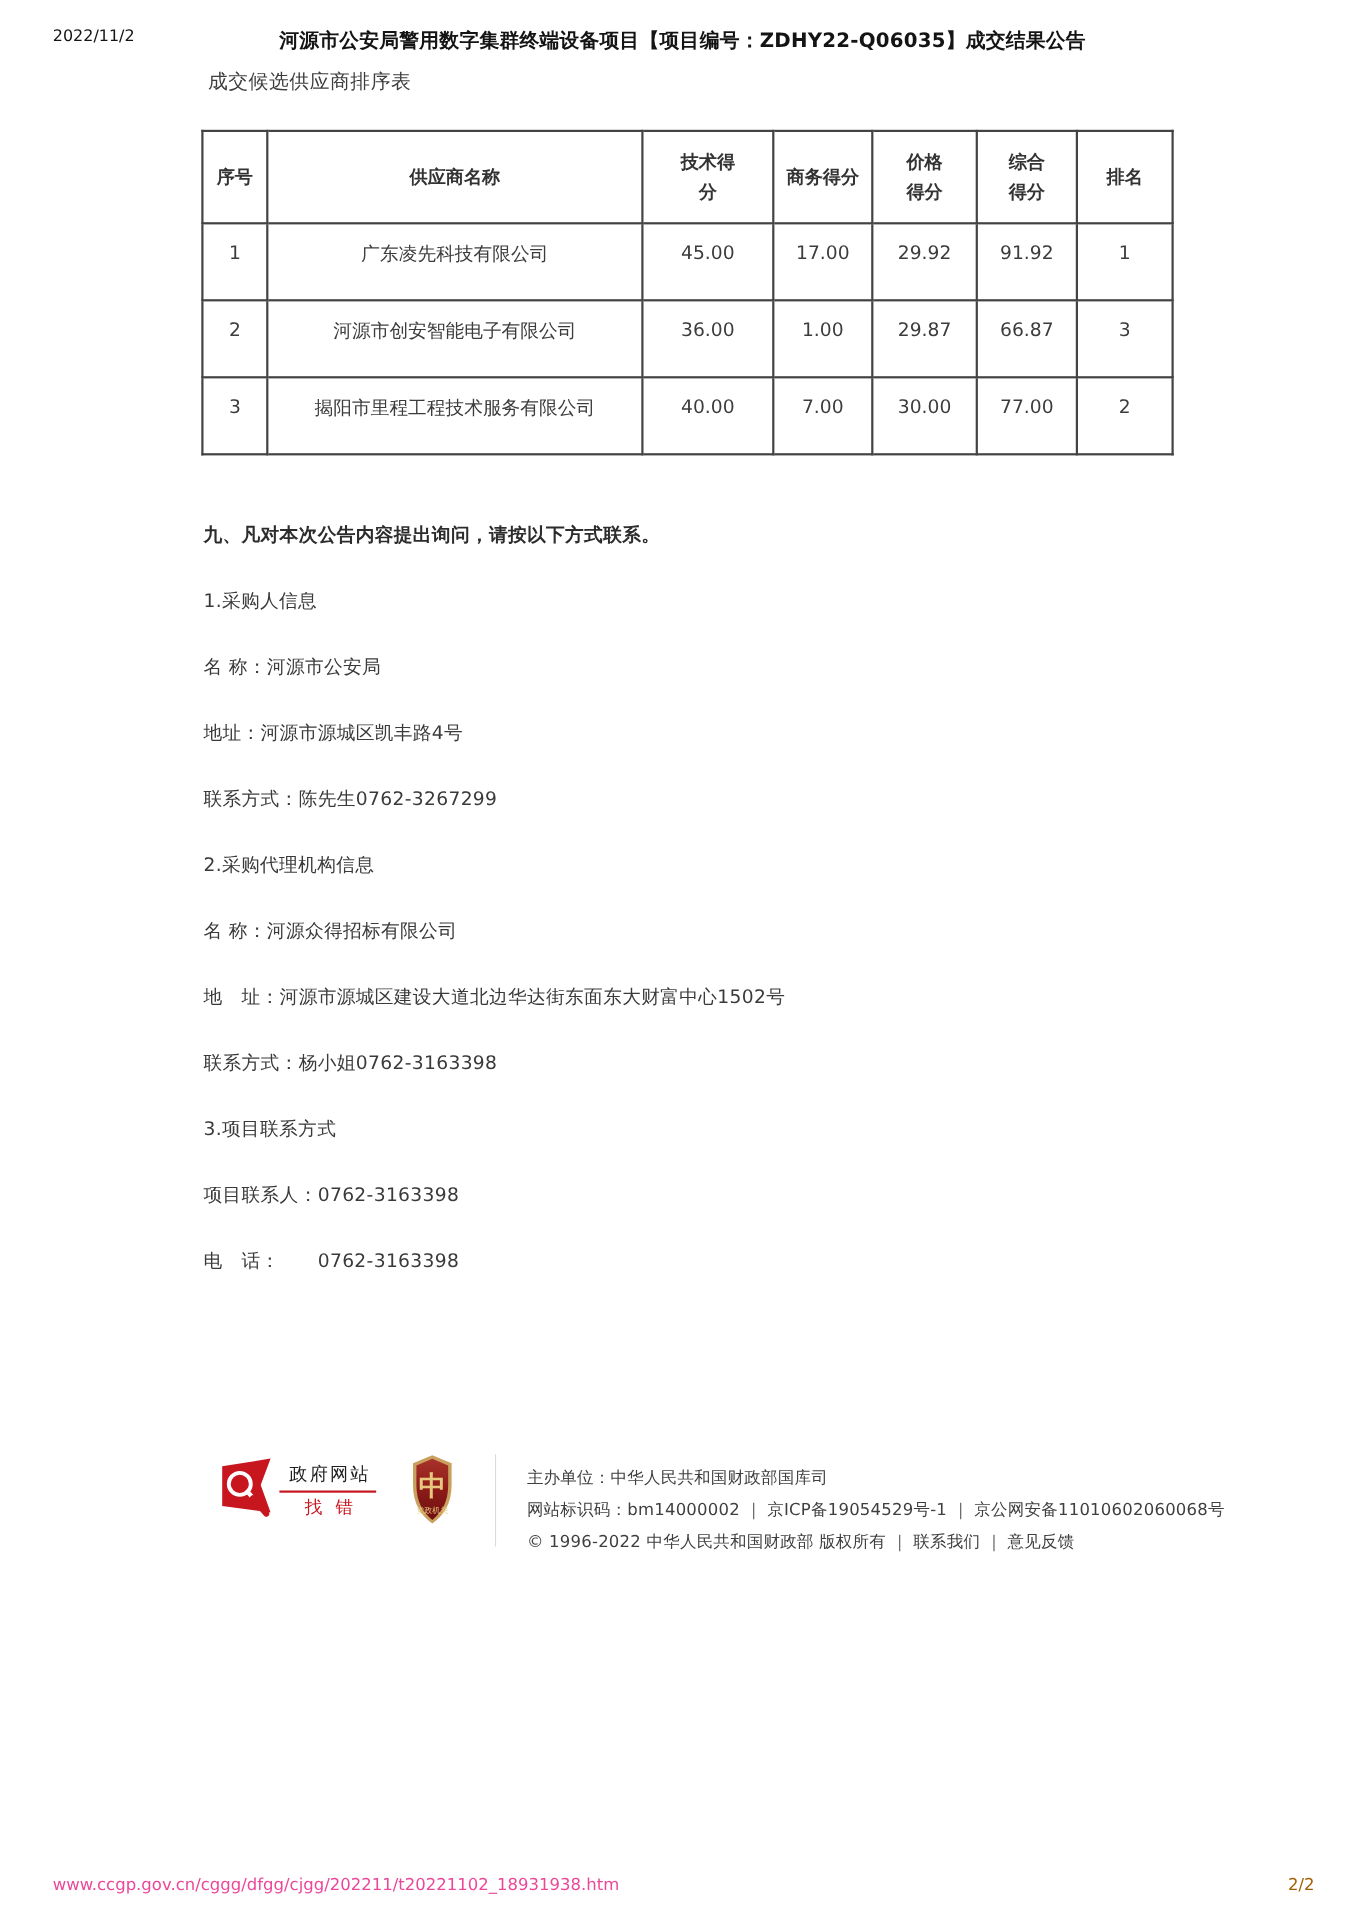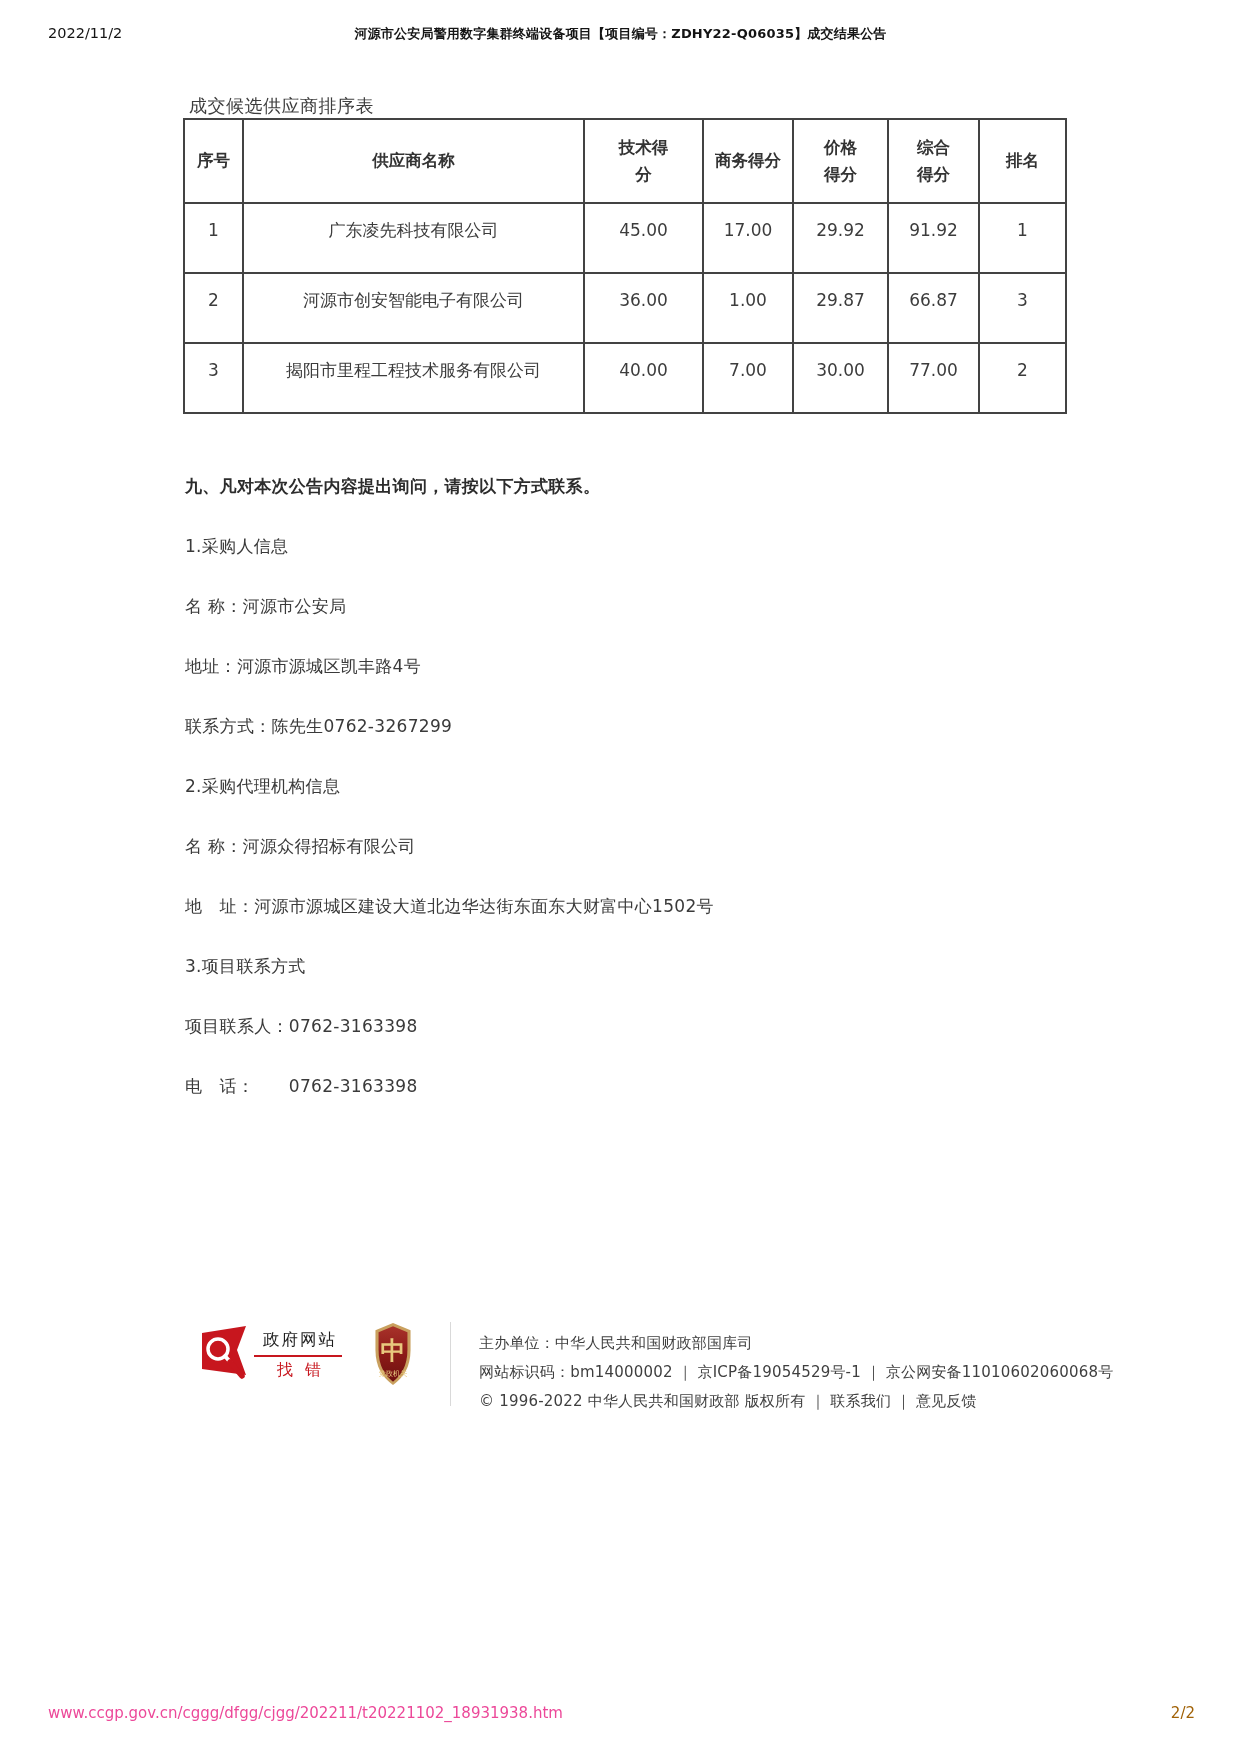--- a/index.html
+++ b/index.html
@@ -3,25 +3,25 @@
 <meta charset="utf-8">
 <style>
   * { margin:0; padding:0; box-sizing:border-box; }
   html,body { background:#ffffff; }
   body { font-family:"DejaVu Sans","Liberation Sans",sans-serif; color:#3a3a3a; }
   .page { position:relative; width:1241px; height:1755px; background:#fff; overflow:hidden; }
 
   
   .print-date { position:absolute; left:48px; top:25px; font-size:14.5px; color:#141414; }
   .print-title { position:absolute; left:130px; right:130px; top:25px; text-align:center;
-                 font-size:13px; font-weight:bold; color:#141414; letter-spacing:.2px; }
+                 font-size:18px; font-weight:bold; color:#141414; letter-spacing:.2px; }
 
   
   .table-caption { position:absolute; left:189px; top:62px; font-size:18px; color:#3d3d3d;
-                   font-family:"DejaVu Serif","Liberation Serif",serif; letter-spacing:.5px;margin-top:32px; }
+                   font-family:"DejaVu Serif","Liberation Serif",serif; letter-spacing:.5px; }
 
   
   .score-table { position:absolute; left:183px; top:118px; width:882px; border-collapse:collapse;
                  table-layout:fixed; text-align:center; }
   .score-table th, .score-table td { border:2px solid #434343; text-align:center; }
   .score-table th { height:84px; font-size:16.5px; font-weight:bold; color:#333; vertical-align:middle; line-height:1.65; }
   .score-table td { height:70px; font-size:17px; color:#3c3c3c; vertical-align:middle; padding-bottom:16px; }
   .hdr-narrow { display:inline-block; max-width:3.3em; word-break:break-all; }
 
   
@@ -108,20 +108,21 @@
 
   <div class="body-block">
     <div class="body-line heading">九、凡对本次公告内容提出询问，请按以下方式联系。</div>
     <div class="body-line">1.采购人信息</div>
     <div class="body-line">名 称：河源市公安局</div>
     <div class="body-line">地址：河源市源城区凯丰路4号</div>
     <div class="body-line">联系方式：陈先生0762-3267299</div>
     <div class="body-line">2.采购代理机构信息</div>
     <div class="body-line">名 称：河源众得招标有限公司</div>
     <div class="body-line">地　址：河源市源城区建设大道北边华达街东面东大财富中心1502号</div>
+    <div class="body-line">联系方式：杨小姐0762-3163398</div>
     <div class="body-line">3.项目联系方式</div>
     <div class="body-line">项目联系人：0762-3163398</div>
     <div class="body-line">电　话：　　0762-3163398</div>
   </div>
 
   <div class="site-footer">
 
     <div class="err-logo">
       <span>
         <svg width="52" height="62" viewBox="0 0 52 62">

